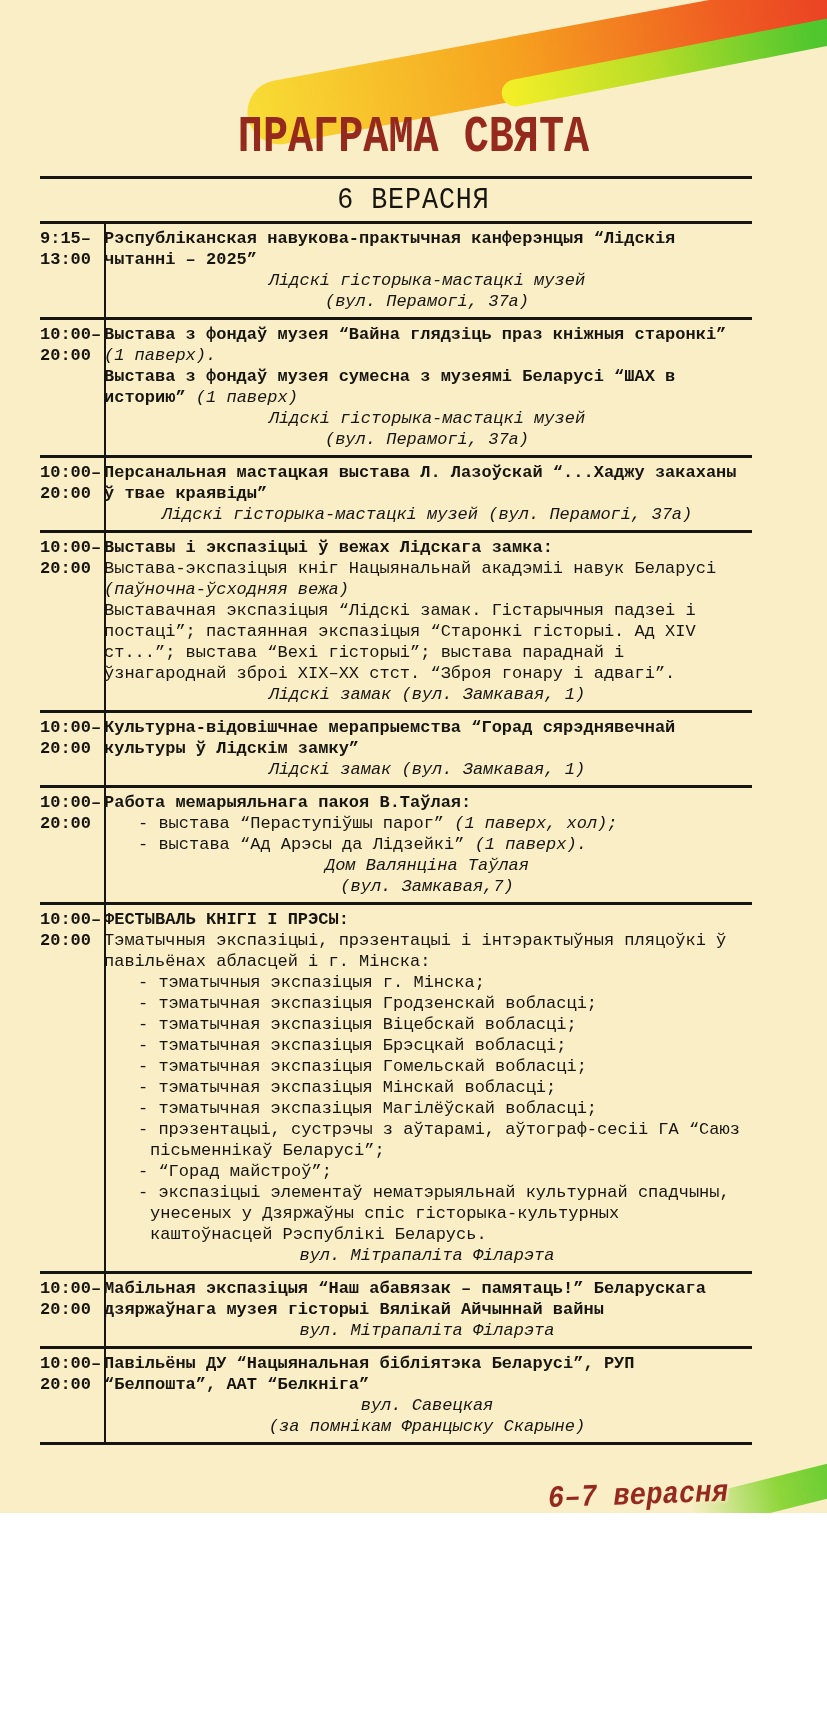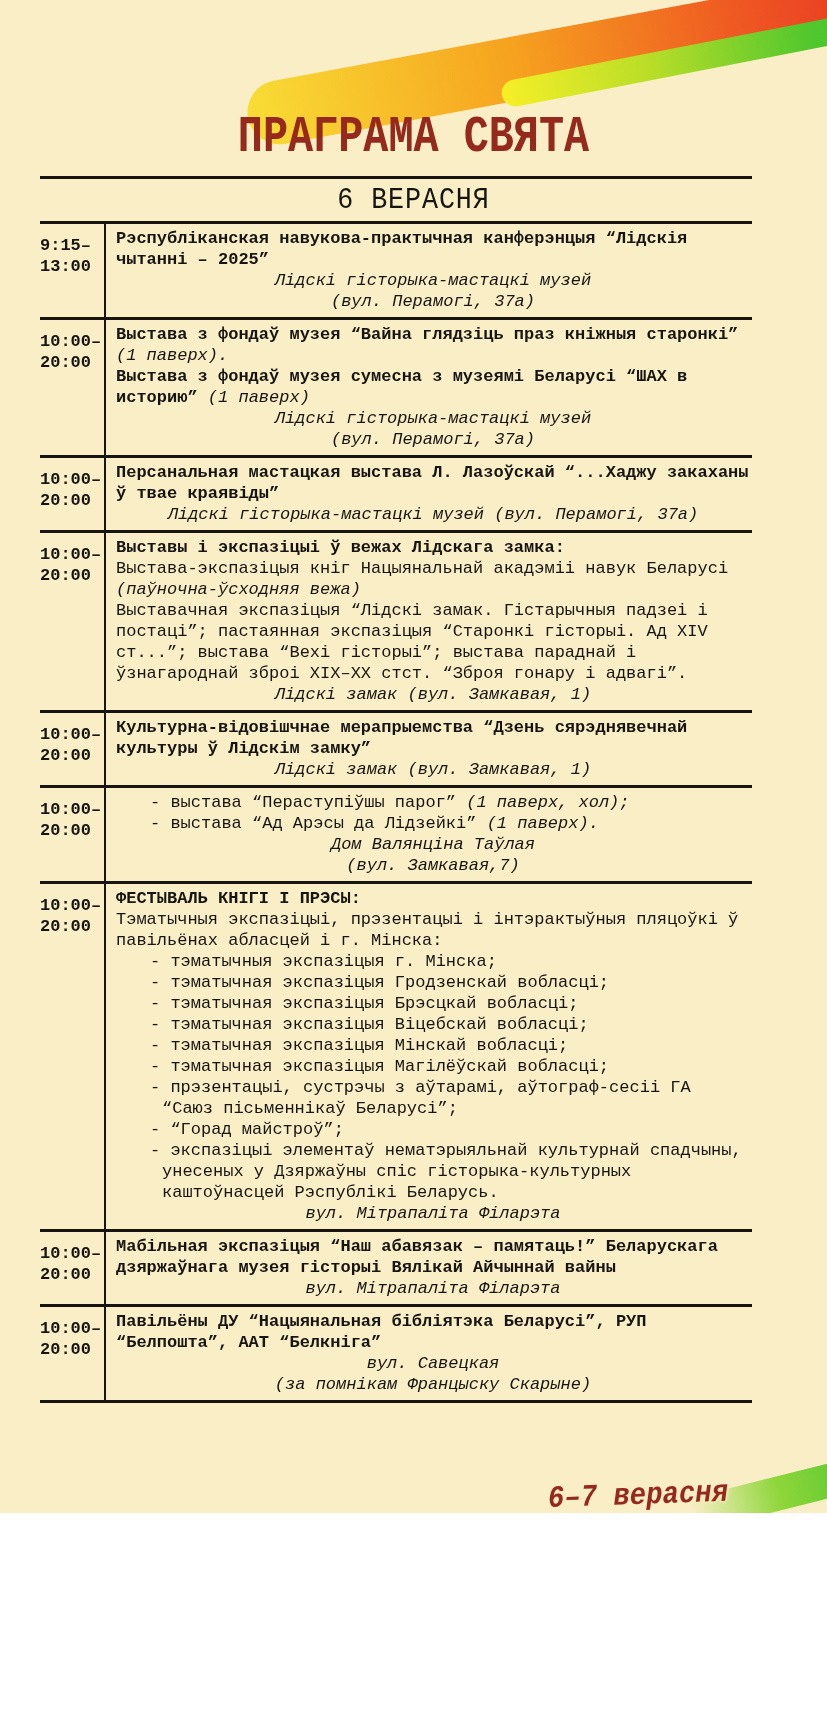--- a/index.html
+++ b/index.html
@@ -44,22 +44,22 @@
     font-size:29px;line-height:32px;font-weight:400;letter-spacing:1px;
     transform:scaleX(.92);z-index:2;
   }
   
   .table{
     position:absolute;left:40px;top:221px;width:712px;
     border-top:3.5px solid var(--ink);z-index:2;
   }
   .vline{position:absolute;left:64px;top:0;bottom:0;width:2px;background:var(--ink);}
   .srow{display:flex;border-bottom:3.5px solid var(--ink);padding:4px 0 5px;}
-  .time-cell{width:64px;flex:none;font-weight:bold;box-sizing:border-box;padding-right:20px;margin-top:7px;}
-  .desc-cell{flex:1;padding-left:12px;padding-right:2px;min-width:0;}
+  .time-cell{width:64px;flex:none;font-weight:bold;box-sizing:border-box;padding-right:20px;}
+  .desc-cell{flex:1;padding-right:2px;min-width:0;}
   .para{margin:0;}
   .hang{padding-left:46px;text-indent:-12px;}
   .run-b{font-weight:bold;}
   .run-i{font-style:italic;}
   .venue-line{text-align:center;font-style:italic;}
   
   .footer-text{
     position:absolute;color:var(--red);font-weight:bold;font-style:italic;z-index:4;
     transform-origin:left center;
     text-shadow:0 0 4px var(--cream),0 0 4px var(--cream),0 0 6px var(--cream);
@@ -129,48 +129,50 @@
           <div class="para"><span class="run-n">Выставачная экспазіцыя “Лідскі замак. Гістарычныя падзеі і постаці”; пастаянная экспазіцыя “Старонкі гісторыі. Ад XIV ст...”; выстава “Вехі гісторыі”; выстава параднай і ўзнагароднай зброі XIX–XX стст. “Зброя гонару і адвагі”.</span></div>
           <div class="venue-line">Лідскі замак (вул. Замкавая, 1)</div>
         </div>
       </div>
       <div class="srow">
         <div class="time-cell">
           <div class="time-line">10:00–</div>
           <div class="time-line">20:00</div>
         </div>
         <div class="desc-cell">
-          <div class="para"><span class="run-b">Культурна-відовішчнае мерапрыемства “Дзень сярэднявечнай культуры ў Лідскім замку”</span></div>
+          <div class="para"><span class="run-b">Культурна-відовішчнае мерапрыемства “Горад сярэднявечнай культуры ў Лідскім замку”</span></div>
           <div class="venue-line">Лідскі замак (вул. Замкавая, 1)</div>
         </div>
       </div>
       <div class="srow">
         <div class="time-cell">
           <div class="time-line">10:00–</div>
           <div class="time-line">20:00</div>
         </div>
         <div class="desc-cell">
+          <div class="para"><span class="run-b">Работа мемарыяльнага пакоя В.Таўлая:</span></div>
           <div class="para hang"><span class="run-n">- выстава “Пераступіўшы парог” </span><span class="run-i">(1 паверх, хол);</span></div>
           <div class="para hang"><span class="run-n">- выстава “Ад Арэсы да Лідзейкі” </span><span class="run-i">(1 паверх).</span></div>
           <div class="venue-line">Дом Валянціна Таўлая</div>
           <div class="venue-line">(вул. Замкавая,7)</div>
         </div>
       </div>
       <div class="srow">
         <div class="time-cell">
           <div class="time-line">10:00–</div>
           <div class="time-line">20:00</div>
         </div>
         <div class="desc-cell">
           <div class="para"><span class="run-b">ФЕСТЫВАЛЬ КНІГІ І ПРЭСЫ:</span></div>
           <div class="para"><span class="run-n">Тэматычныя экспазіцыі, прэзентацыі і інтэрактыўныя пляцоўкі ў павільёнах абласцей і г. Мінска:</span></div>
           <div class="para hang"><span class="run-n">- тэматычныя экспазіцыя г. Мінска;</span></div>
           <div class="para hang"><span class="run-n">- тэматычная экспазіцыя Гродзенскай вобласці;</span></div>
+          <div class="para hang"><span class="run-n">- тэматычная экспазіцыя Віцебскай вобласці;</span></div>
           <div class="para hang"><span class="run-n">- тэматычная экспазіцыя Брэсцкай вобласці;</span></div>
-          <div class="para hang"><span class="run-n">- тэматычная экспазіцыя Віцебскай вобласці;</span></div>
+          <div class="para hang"><span class="run-n">- тэматычная экспазіцыя Гомельскай вобласці;</span></div>
           <div class="para hang"><span class="run-n">- тэматычная экспазіцыя Мінскай вобласці;</span></div>
           <div class="para hang"><span class="run-n">- тэматычная экспазіцыя Магілёўскай вобласці;</span></div>
           <div class="para hang"><span class="run-n">- прэзентацыі, сустрэчы з аўтарамі, аўтограф-сесіі ГА “Саюз пісьменнікаў Беларусі”;</span></div>
           <div class="para hang"><span class="run-n">- “Горад майстроў”;</span></div>
           <div class="para hang"><span class="run-n">- экспазіцыі элементаў нематэрыяльнай культурнай спадчыны, унесеных у Дзяржаўны спіс гісторыка-культурных каштоўнасцей Рэспублікі Беларусь.</span></div>
           <div class="venue-line">вул. Мітрапаліта Філарэта</div>
         </div>
       </div>
       <div class="srow">
         <div class="time-cell">

